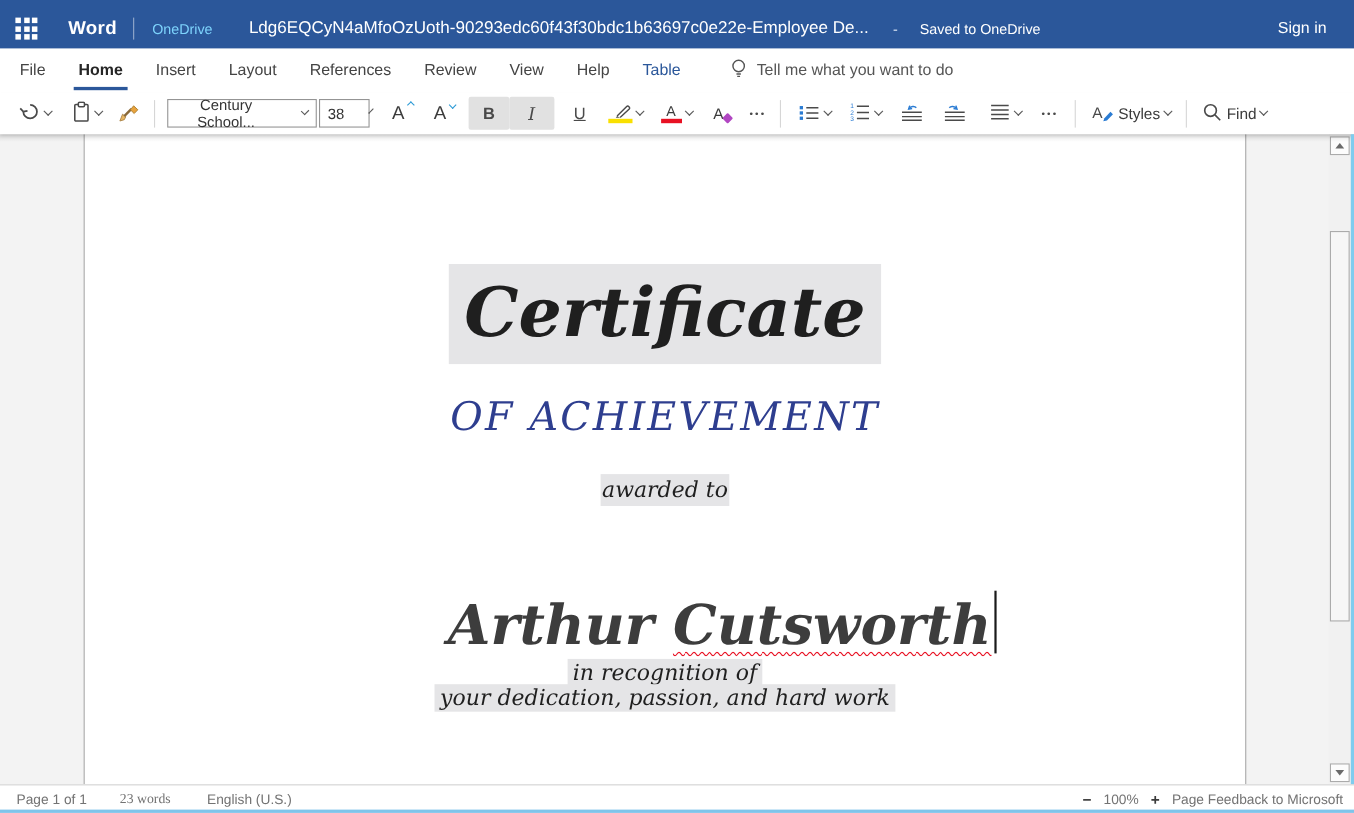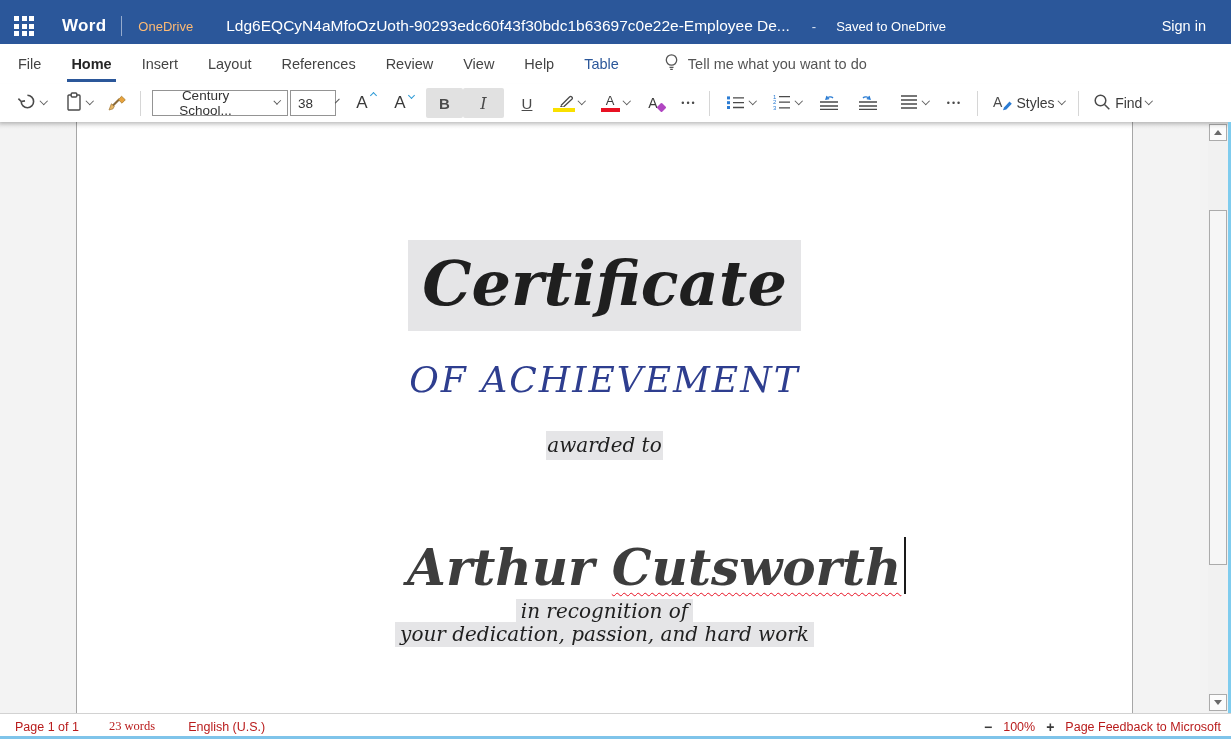--- a/index.html
+++ b/index.html
@@ -7,21 +7,21 @@
   body { font-family:"Liberation Sans", sans-serif; background:#fff; position:relative; }
   button { font-family:"Liberation Sans", sans-serif; background:none; border:none; cursor:pointer; }
 
   
   .topbar { position:absolute; top:0; left:0; width:100%; height:52px; background:#2b579a; display:flex; align-items:center; color:#fff; }
   .waffle-btn { width:48px; height:44px; display:flex; align-items:center; justify-content:center; }
   .waffle-grid { display:grid; grid-template-columns:repeat(3,5px); grid-template-rows:repeat(3,5px); gap:2.5px; }
   .waffle-grid span { background:#fff; width:5px; height:5px; }
   .app-name { margin-left:14px; font-size:17px; font-weight:700; letter-spacing:.3px; color:#fff; }
   .tb-sep { width:1px; height:20px; background:rgba(255,255,255,.5); margin-left:15px; }
-  .onedrive { margin-left:16px; font-size:13px; color:#fdba74; }
+  .onedrive { margin-left:16px; font-size:13px; color:#7dd3fc; }
   .doc-title { margin-left:33px; font-size:15.5px; color:#fff; }
   .dash { margin-left:22px; font-size:13px; color:#dce6f5; }
   .save-status { margin-left:20px; font-size:13px; color:#fff;text-align:right; }
   .signin { margin-left:auto; margin-right:25px; font-size:14.5px; color:#fff; }
 
   
   .tabrow { position:absolute; top:44px; left:0; width:100%; height:40px; background:#fff; display:flex; align-items:center; padding-left:3px; }
   .tab { position:relative; height:100%; padding:0 15px; font-size:14.5px; color:#444; display:flex; align-items:center; }
   .tab.active { color:#262626; font-weight:700; }
   .tab.active::after { content:""; position:absolute; left:11px; right:11px; bottom:2px; height:3px; background:#2b579a; }
@@ -80,21 +80,21 @@
   .scroll-up { top:2px; }
   .scroll-down { bottom:2px; }
   .tri-up { width:0; height:0; border-left:4.5px solid transparent; border-right:4.5px solid transparent; border-bottom:5px solid #6a6a6a; }
   .tri-down { width:0; height:0; border-left:4.5px solid transparent; border-right:4.5px solid transparent; border-top:5px solid #6a6a6a; }
   .scroll-thumb { position:absolute; left:1px; top:88px; width:18px; height:355px; background:#f6f6f6; border:1px solid #ababab; }
   .right-edge { position:absolute; top:122px; right:0; width:3px; height:617px; background:#7fccee; z-index:8; }
 
   
   .statusbar { position:absolute; bottom:0; left:0; width:100%; height:26px; background:#fff; border-top:1px solid #d2d2d2; display:flex; align-items:center; font-size:12.5px; color:#3b3b3b; z-index:9; }
   .statusbar::after { content:""; position:absolute; bottom:0; left:0; width:100%; height:3px; background:#7fc4ea; }
-  .sb-item { font-size:12.5px; color:#b91c1c; }
+  .sb-item { font-size:12.5px; color:#737373; }
   .sb-page { margin-left:15px; }
   .sb-words { margin-left:30px;font-family:Liberation Serif, serif; }
   .sb-lang { margin-left:33px; }
   .sb-right { margin-left:auto; margin-right:10px; display:flex; align-items:center; gap:11px; }
   .zoom-btn { font-size:14px; font-weight:700; color:#3b3b3b; }
 </style>
 </head>
 <body>
 
 <header class="topbar">

